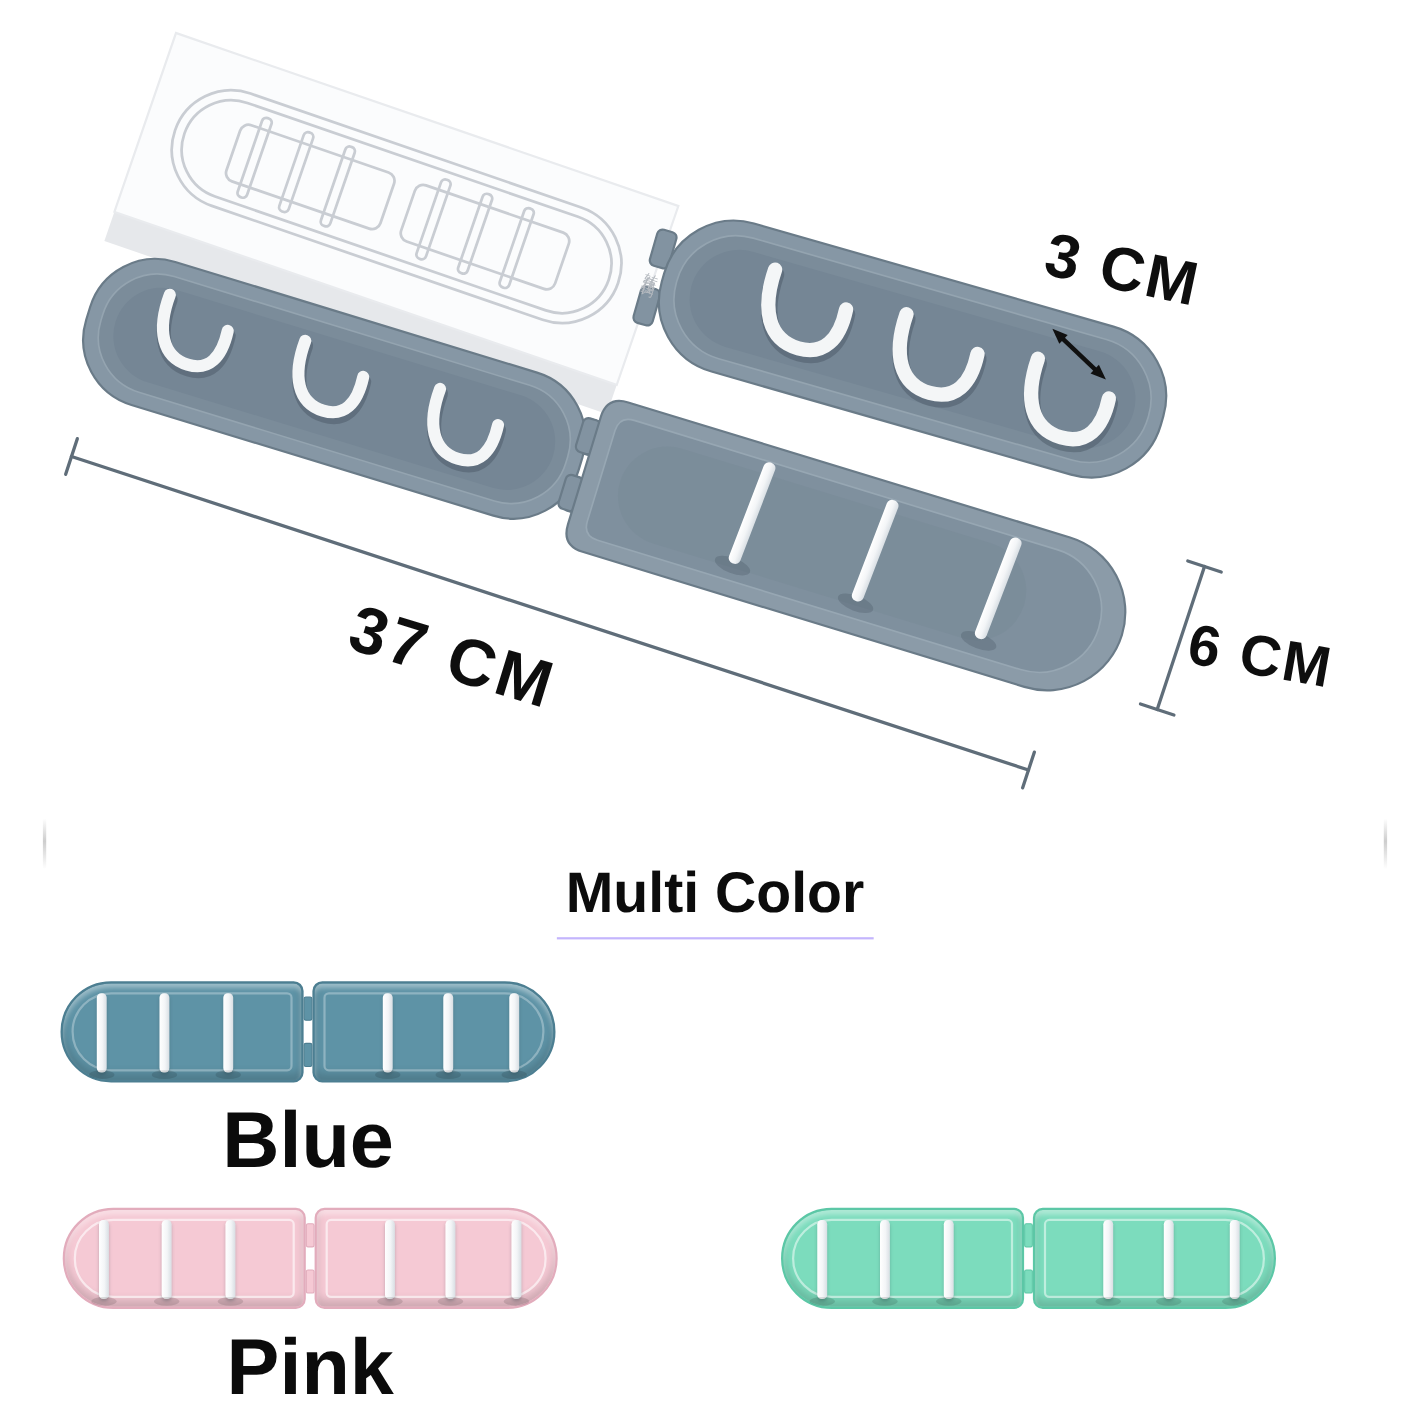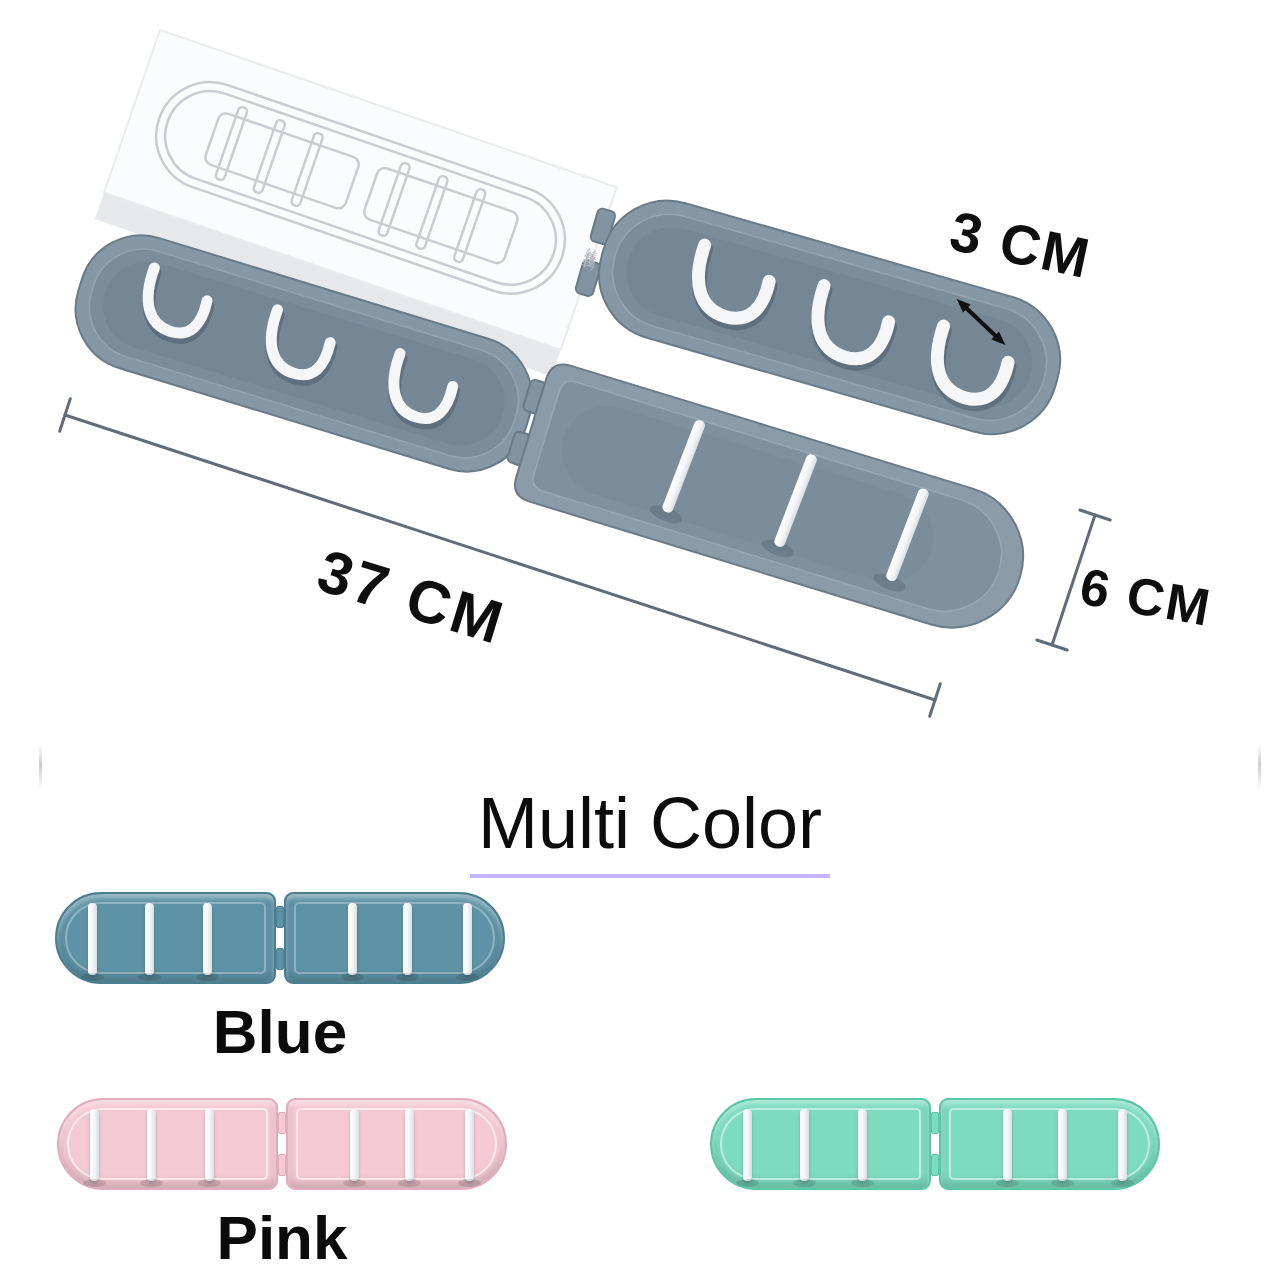--- a/index.html
+++ b/index.html
@@ -16,22 +16,22 @@
   .boxlab { position:absolute; left:588px; top:236px; font-size:13px; font-weight:400;
             color:#b4b9bf; letter-spacing:3px; writing-mode:vertical-rl;
             transform:rotate(19deg); transform-origin:left top; }
 
   .edge-tick { position:absolute; top:744px; width:3px; height:46px; border-radius:2px;
     background:linear-gradient(180deg, rgba(205,205,205,0), #cdcdcd 45%, rgba(205,205,205,0)); }
   .edge-tick.left  { left:39px; }
   .edge-tick.right { left:1258px; }
 
   .multi-title { position:absolute; top:782px; left:650px; transform:translateX(-50%);
-    font-size:72px; font-weight:400; color:#0c0c0c; padding:0 8px 10px 8px;
-    border-bottom:4px solid #c4b5fd; white-space:nowrap; }
+    font-size:52px; font-weight:700; color:#0c0c0c; padding:0 8px 10px 8px;
+    border-bottom:2px solid #c4b5fd; white-space:nowrap; }
 
   .variant { position:absolute; width:450px; height:185px; }
   .v-blue  { left:55px;  top:892px;  --c:#5e93a6; --edge:#4c7e91; --inline:rgba(255,255,255,.30); }
   .v-gray  { left:705px; top:892px;  --c:#9aa4ae; --edge:#84919c; --inline:rgba(255,255,255,.38); }
   .v-pink  { left:57px;  top:1098px; --c:#f5c9d4; --edge:#e2acbc; --inline:rgba(255,255,255,.60); }
   .v-green { left:710px; top:1098px; --c:#7cdcbd; --edge:#5cc7a6; --inline:rgba(255,255,255,.50); }
 
   .strip { position:relative; width:450px; height:92px; }
   .half  { position:absolute; top:0; width:221px; height:92px; box-sizing:border-box;
            background:var(--c); border:2px solid var(--edge);
@@ -50,21 +50,21 @@
 
   .peg { position:absolute; top:9px; width:9px; height:72px; border-radius:4px;
     background:linear-gradient(90deg,#ffffff 0%,#f3f5f7 55%,#d8dee3 100%);
     box-shadow:0 2px 3px rgba(40,60,70,.28); }
   .peg::after { content:""; position:absolute; left:-7px; bottom:-6px; width:23px; height:8px;
     border-radius:50%; background:rgba(0,0,0,.12); }
   .hl .peg.p1 { left:31px; }  .hl .peg.p2 { left:88px; }  .hl .peg.p3 { left:146px; }
   .hr .peg.p1 { left:62px; }  .hr .peg.p2 { left:117px; } .hr .peg.p3 { left:177px; }
 
   .variant-label { position:absolute; top:104px; width:450px; text-align:center;
-    font-size:62px; font-weight:700; color:#0b0b0b; }
+    font-size:72px; font-weight:700; color:#0b0b0b; }
 </style>
 </head>
 <body>
 
 <div class="canvas">
 
   <svg class="hero-svg" width="1280" height="770" viewBox="0 0 1280 770">
     <defs>
       <linearGradient id="pegGrad" x1="0" y1="0" x2="1" y2="0">
         <stop offset="0" stop-color="#ffffff"></stop>

